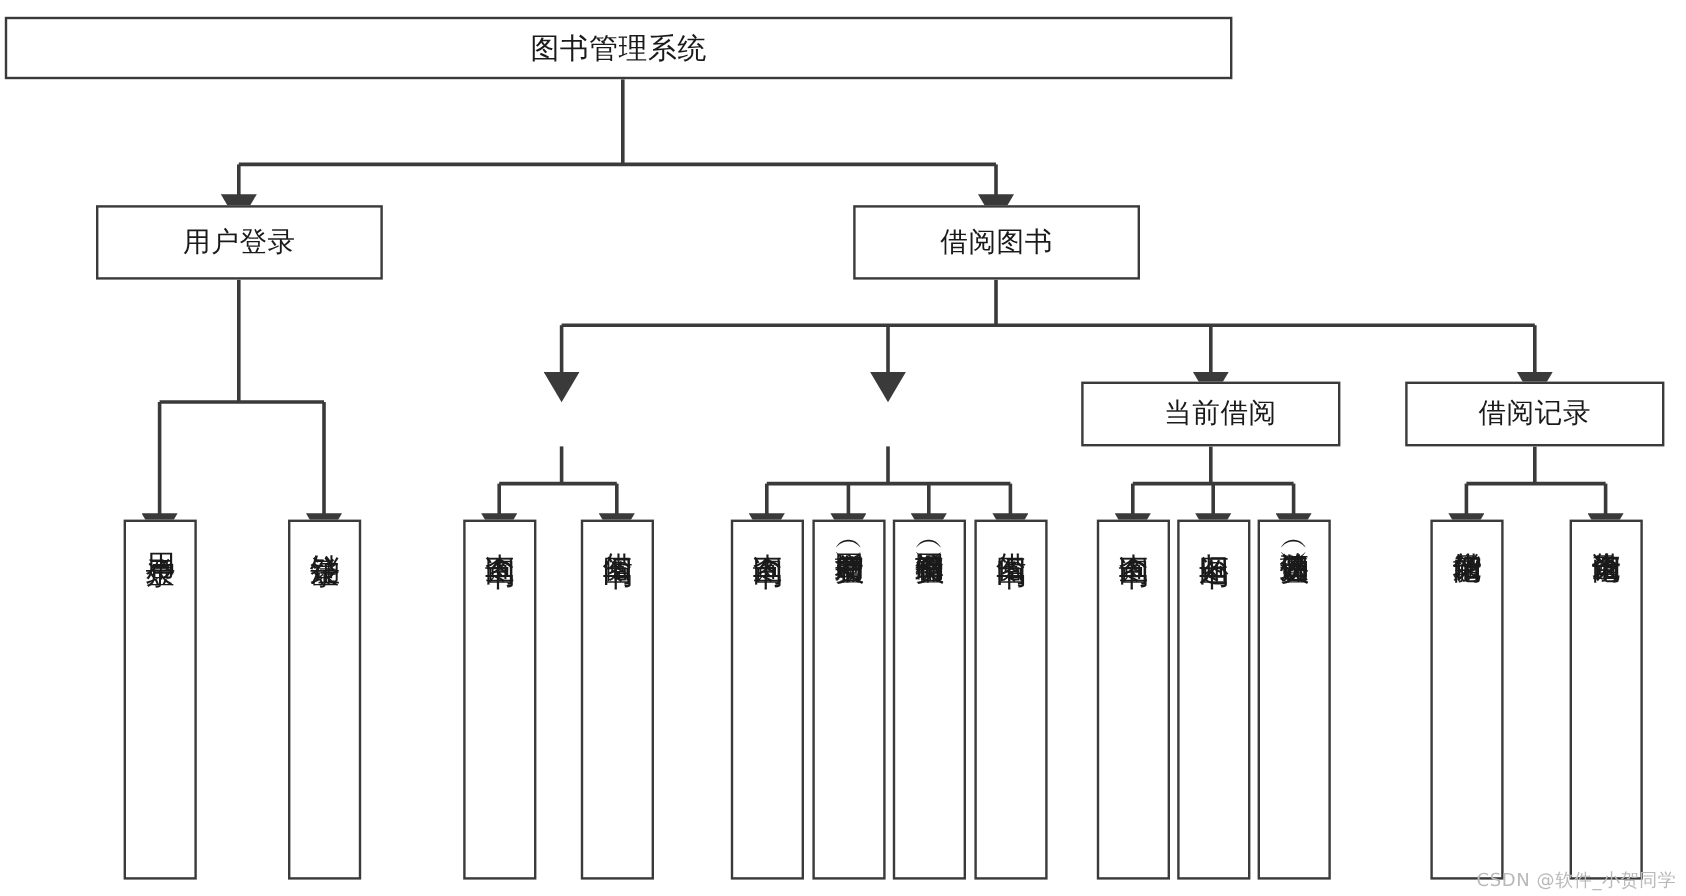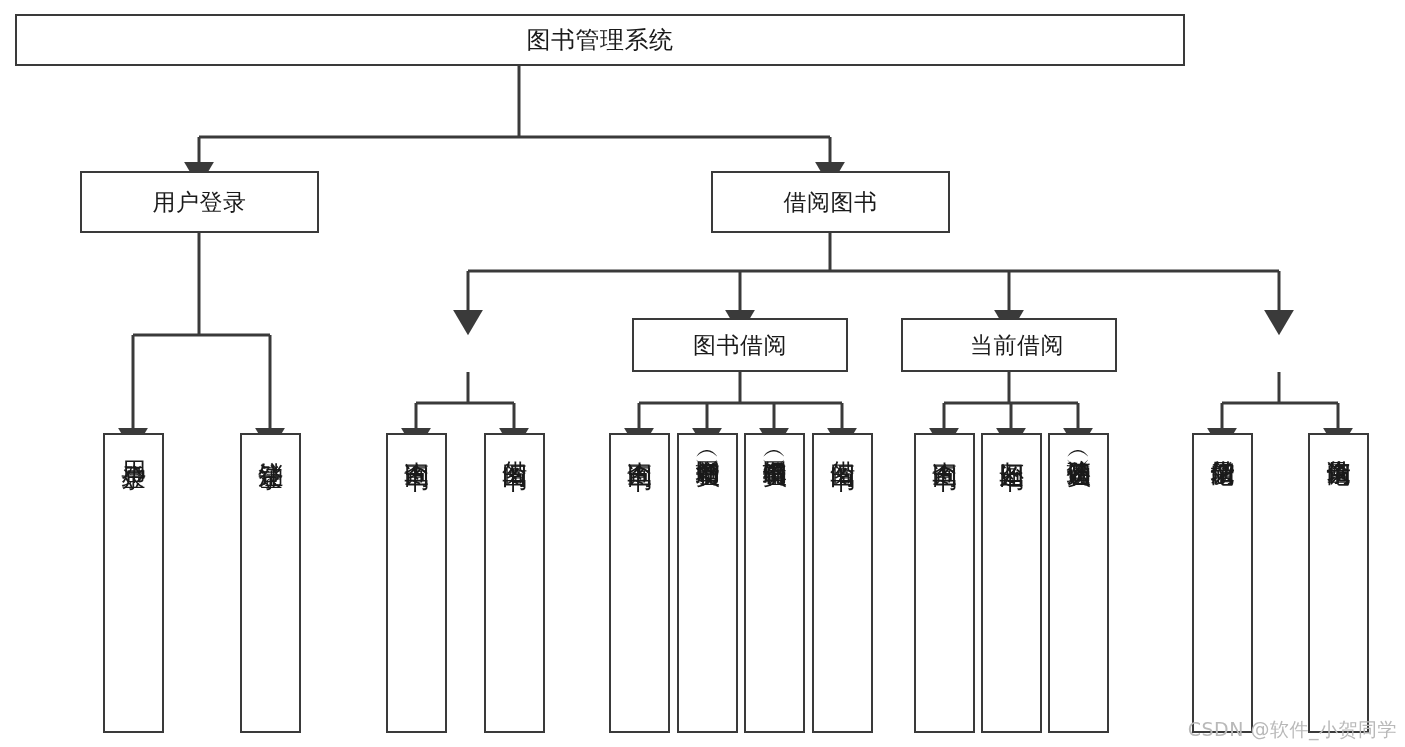--- a/index.html
+++ b/index.html
@@ -65,21 +65,21 @@
     white-space: nowrap;
   }
   .node.vert.tall .lbl {
     font-size: 24px;
     letter-spacing: 0.5px;
   }
   #watermark {
     position: absolute;
     right: 8px;
     bottom: 4px;
-    font-size: 19px;
+    font-size: 15px;
     color: #b9b9b9;
     white-space: nowrap;
     letter-spacing: 0.5px;
   }
 </style>
 </head>
 <body>
 
 <div id="canvas">
 
@@ -126,37 +126,37 @@
       <path d="M1011,403 L1011,429" marker-end="url(#arrow)"></path>
       <path d="M1078,403 L1078,429" marker-end="url(#arrow)"></path>
 
       <path d="M1279,372 L1279,403"></path>
       <path d="M1222,403 L1338,403"></path>
       <path d="M1222,403 L1222,429" marker-end="url(#arrow)"></path>
       <path d="M1338,403 L1338,429" marker-end="url(#arrow)"></path>
     </g>
   </svg>
 
-  <div class="node horiz root" style="left:15px; top:14px; width:1170px; height:52px;">
+  <div class="node horiz root" style="left:4px; top:14px; width:1023px; height:52px;">
     <span class="lbl">图书管理系统</span>
   </div>
 
   <div class="node horiz" style="left:80px; top:171px; width:239px; height:62px;">
     <span class="lbl">用户登录</span>
   </div>
   <div class="node horiz" style="left:711px; top:171px; width:239px; height:62px;">
     <span class="lbl">借阅图书</span>
   </div>
 
-  <div class="node horiz" style="left:632px; top:318px; width:216px; height:54px;">
-    <span class="lbl">图书借阅</span>
-  </div>
   <div class="node horiz" style="left:901px; top:318px; width:216px; height:54px;padding-left:16px;">
     <span class="lbl">当前借阅</span>
   </div>
+  <div class="node horiz" style="left:1171px; top:318px; width:216px; height:54px;">
+    <span class="lbl">借阅记录</span>
+  </div>
 
   <div class="node vert" style="left:103px; top:433px; width:61px; height:300px;">
     <span class="lbl">用户登录</span>
   </div>
   <div class="node vert" style="left:240px; top:433px; width:61px; height:300px;">
     <span class="lbl">注销登录</span>
   </div>
 
   <div class="node vert" style="left:386px; top:433px; width:61px; height:300px;">
     <span class="lbl">查询图书</span>

